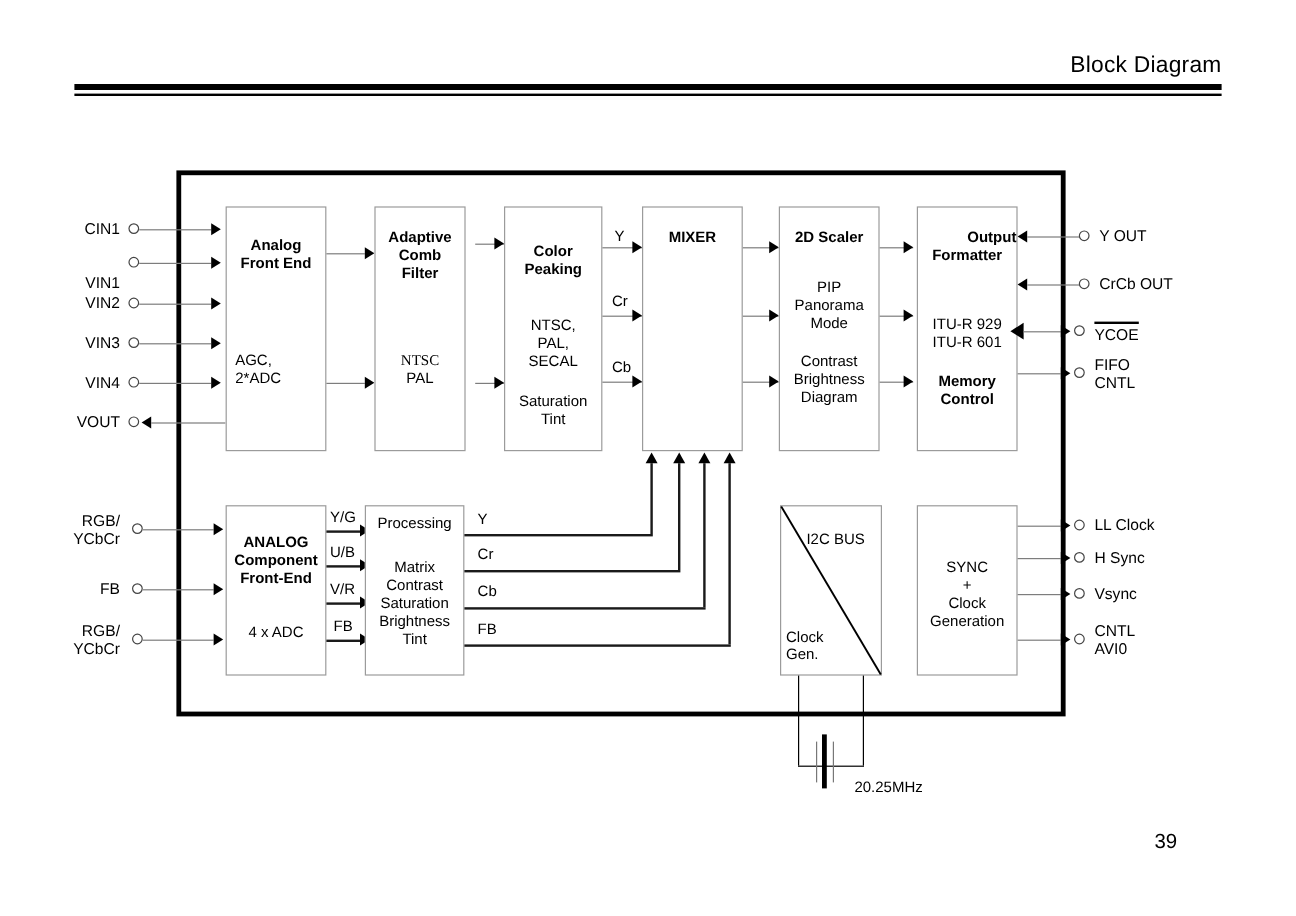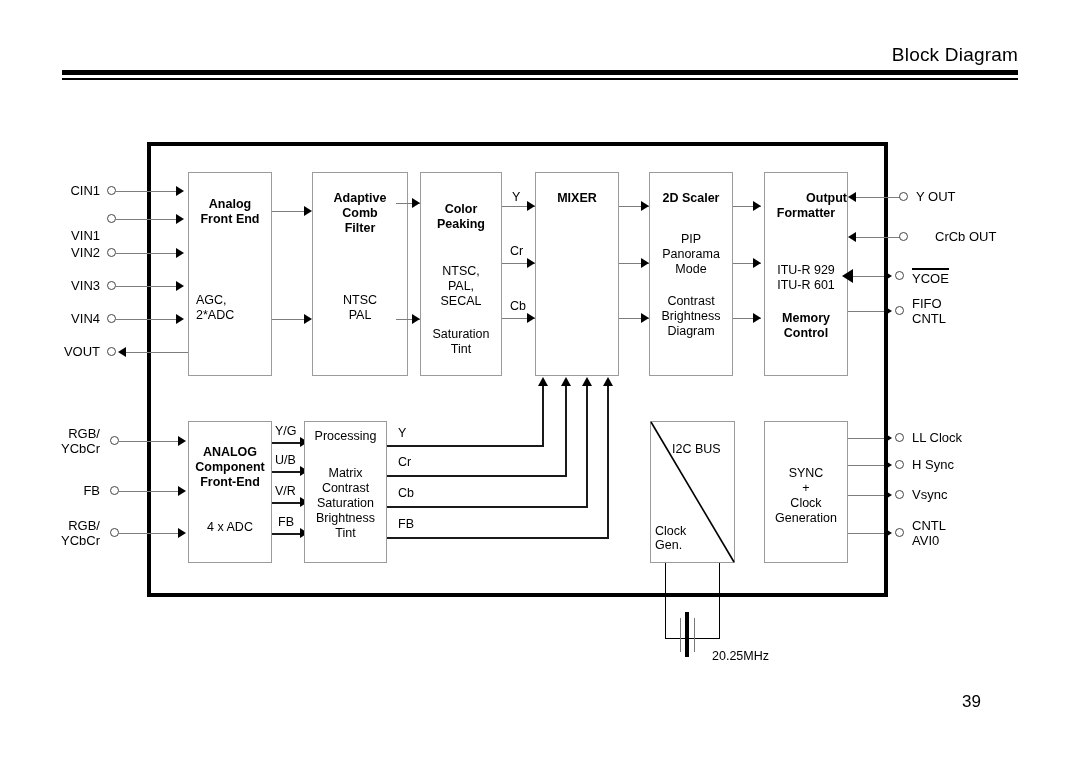--- a/index.html
+++ b/index.html
@@ -125,25 +125,25 @@
   <div class="t">Front End</div>
   <div class="p" style="margin-top:66px;text-align:left;padding-left:7px;">AGC,</div>
   <div class="p" style="text-align:left;padding-left:7px;">2*ADC</div>
 </div>
 
 <div class="abs h" style="left:272px;top:211px;width:32px;"></div>
 <div class="abs ar" style="left:304px;top:206px;"></div>
 <div class="abs h" style="left:272px;top:319px;width:32px;"></div>
 <div class="abs ar" style="left:304px;top:314px;"></div>
 
-<div class="abs blk" style="left:312px;top:172px;width:96px;height:204px;">
+<div class="abs blk" style="left:312px;top:172px;width:76px;height:204px;">
   <div class="t" style="margin-top:18px;">Adaptive</div>
   <div class="t">Comb</div>
   <div class="t">Filter</div>
-  <div class="p" style="margin-top:57px;">NTSC</div>
+  <div class="p" style="margin-top:57px;font-family:Liberation Serif, serif;">NTSC</div>
   <div class="p">PAL</div>
 </div>
 
 <div class="abs h" style="left:396px;top:203px;width:24px;"></div>
 <div class="abs ar" style="left:412px;top:198px;"></div>
 <div class="abs h" style="left:396px;top:319px;width:24px;"></div>
 <div class="abs ar" style="left:412px;top:314px;"></div>
 
 <div class="abs blk" style="left:420px;top:172px;width:82px;height:204px;">
   <div class="t" style="margin-top:29px;">Color</div>
@@ -205,21 +205,21 @@
 </div>
 
 <div class="abs al" style="left:848px;top:192px;"></div>
 <div class="abs h" style="left:856px;top:197px;width:44px;"></div>
 <div class="abs pin" style="left:899px;top:192px;"></div>
 <div class="abs ptxt l" style="left:916px;top:189px;">Y OUT</div>
 
 <div class="abs al" style="left:848px;top:232px;"></div>
 <div class="abs h" style="left:856px;top:237px;width:44px;"></div>
 <div class="abs pin" style="left:899px;top:232px;"></div>
-<div class="abs ptxt l" style="left:916px;top:229px;margin-left:19px;">CrCb OUT</div>
+<div class="abs ptxt l" style="left:916px;top:229px;">CrCb OUT</div>
 
 <div class="abs al" style="left:842px;top:269px;border-top-width:7px;border-bottom-width:7px;border-right-width:11px;"></div>
 <div class="abs h" style="left:853px;top:276px;width:36px;"></div>
 <div class="abs ar" style="left:884px;top:271px;"></div>
 <div class="abs pin" style="left:895px;top:271px;"></div>
 <div class="abs ptxt l" style="left:912px;top:268px;"><span class="ovl">YCOE</span></div>
 
 <div class="abs h" style="left:848px;top:311px;width:36px;"></div>
 <div class="abs ar" style="left:884px;top:306px;"></div>
 <div class="abs pin" style="left:895px;top:306px;"></div>

